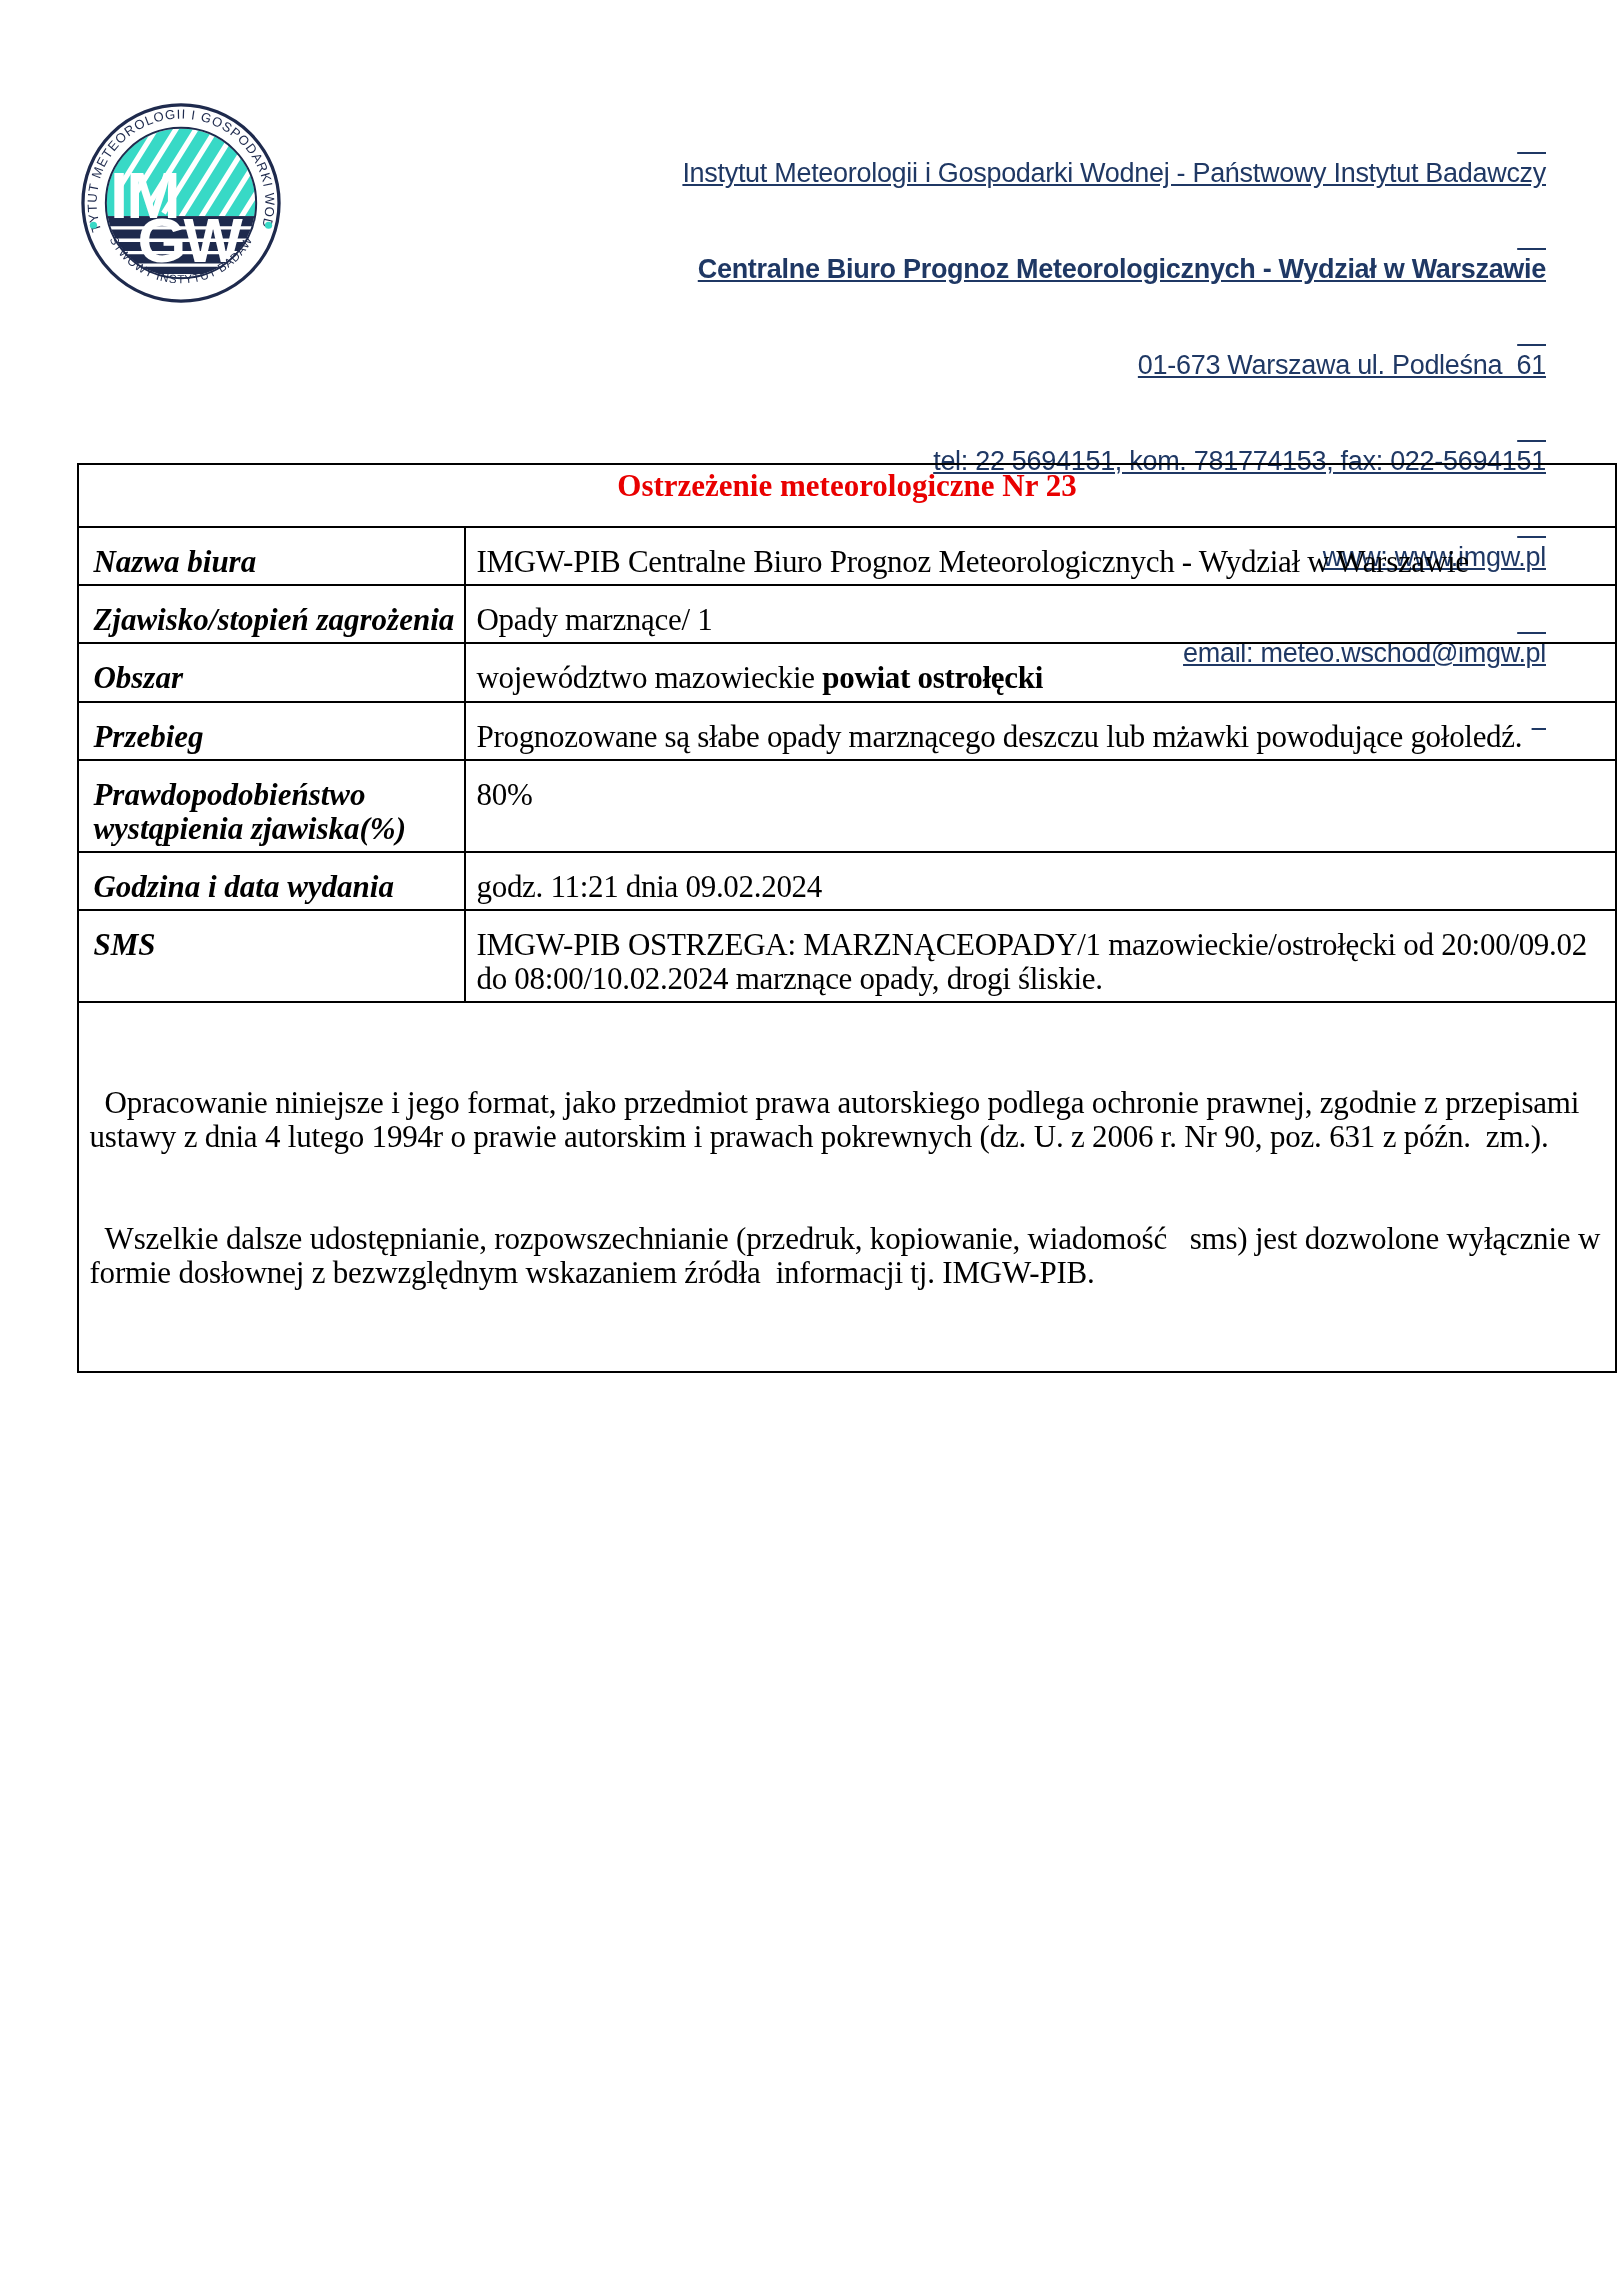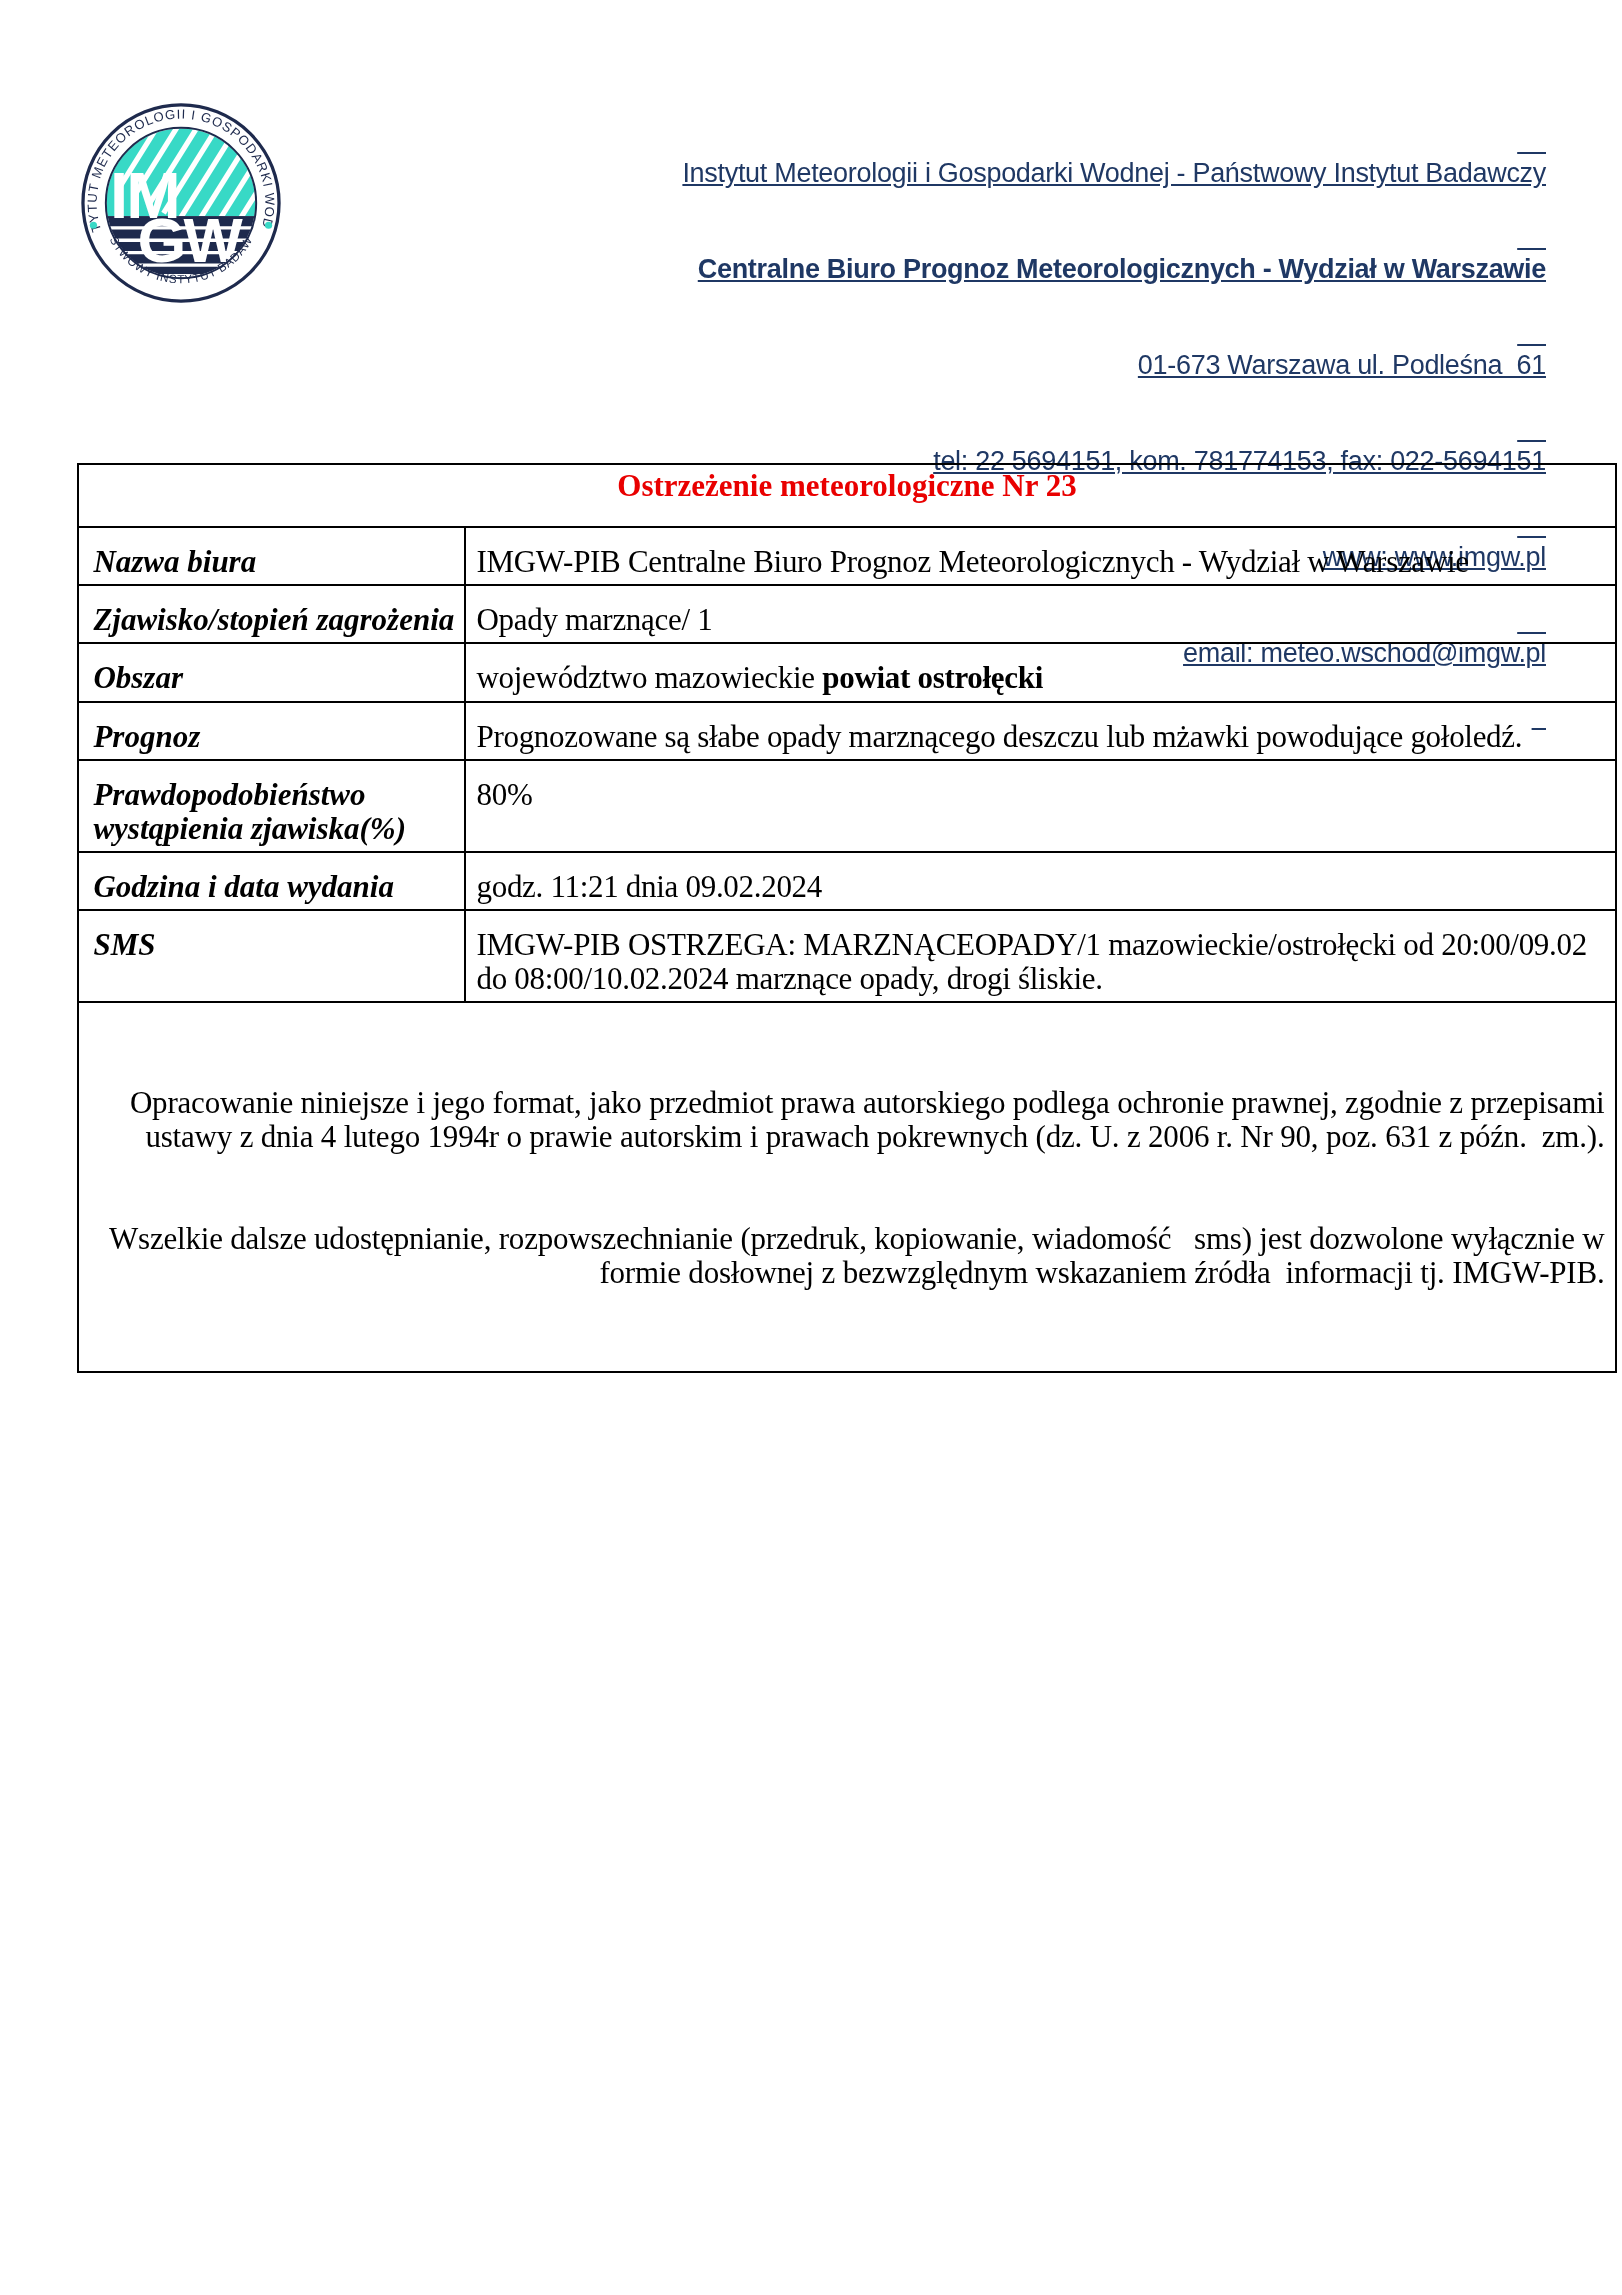--- a/index.html
+++ b/index.html
@@ -60,21 +60,20 @@
     padding:17px 13px 5.2px 10.5px;
     height:56px;
     letter-spacing:-0.3px;
   }
   td.val b{font-weight:bold;text-align:center;}
   td.foot{
     padding:14.4px 10.5px 13px 10.5px;
     font-size:28px;
     line-height:31px;
     letter-spacing:-0.2px;
-    text-align:right;
   }
   td.foot p{margin:0;}
 
   
   .ringtext{font-family:"Liberation Sans", sans-serif;font-size:20px;letter-spacing:1.6px;fill:#1e2a4d;}
   .ringtext2{font-family:"Liberation Sans", sans-serif;font-size:18px;letter-spacing:1.2px;fill:#1e2a4d;}
   .logomark{font-family:"Liberation Sans", sans-serif;font-weight:bold;fill:#ffffff;}
 </style>
 </head>
 <body>
@@ -164,21 +163,21 @@
         </tr>
         <tr>
           <td class="lbl">Zjawisko/stopień zagrożenia</td>
           <td class="val">Opady marznące/ 1</td>
         </tr>
         <tr>
           <td class="lbl">Obszar</td>
           <td class="val">województwo mazowieckie <b>powiat ostrołęcki</b></td>
         </tr>
         <tr>
-          <td class="lbl">Prognoz</td>
+          <td class="lbl">Przebieg</td>
           <td class="val">Prognozowane są słabe opady marznącego deszczu lub mżawki powodujące gołoledź.</td>
         </tr>
         <tr>
           <td class="lbl">Prawdopodobieństwo
 wystąpienia zjawiska(%)</td>
           <td class="val">80%</td>
         </tr>
         <tr>
           <td class="lbl">Godzina i data wydania</td>
           <td class="val">godz. 11:21 dnia 09.02.2024</td>

